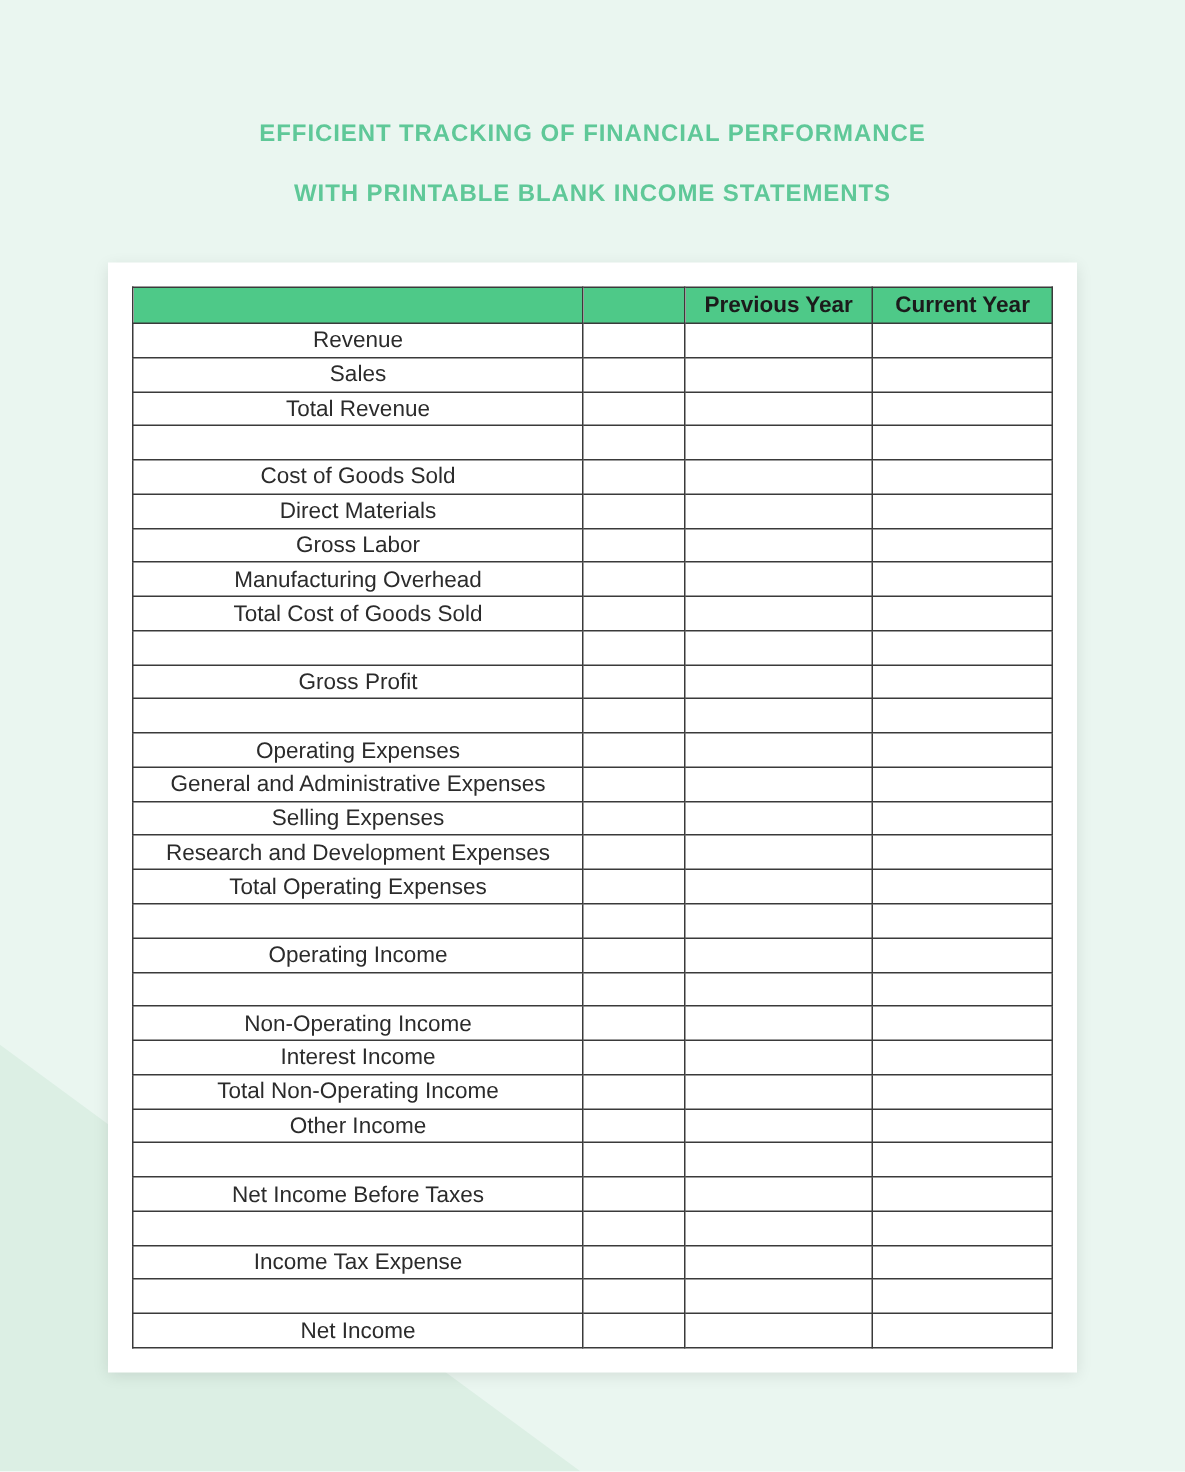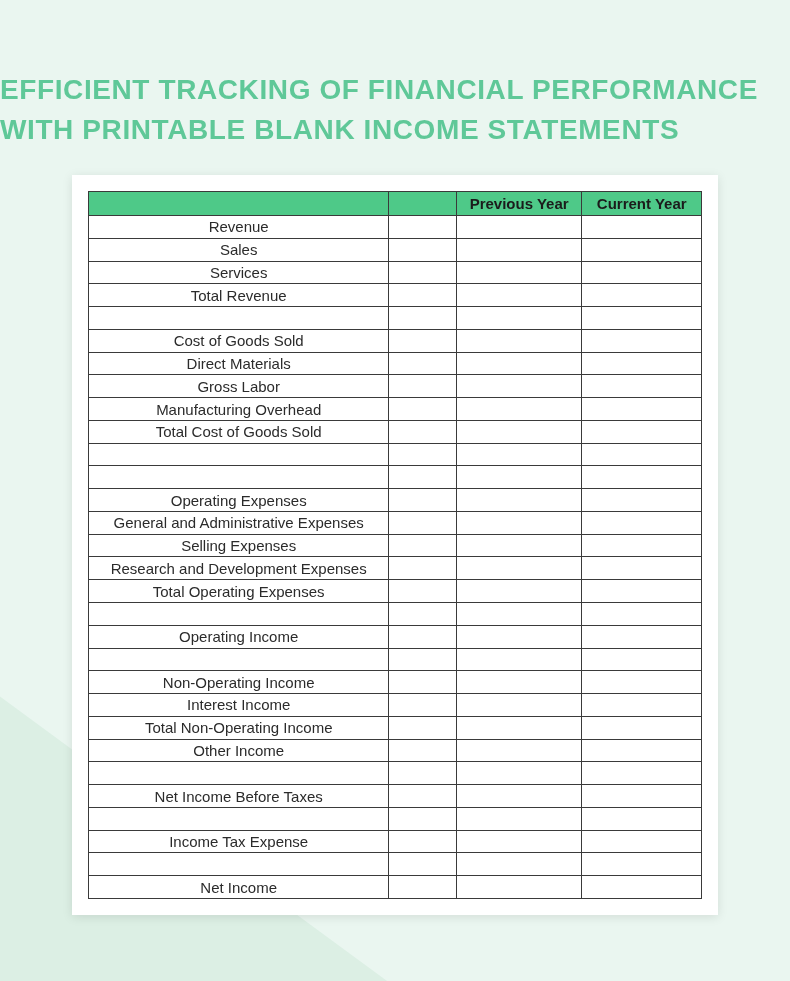--- a/index.html
+++ b/index.html
@@ -23,23 +23,23 @@
   .bg-shape{
     position:absolute;
     left:0; top:0; width:100%; height:100%;
     background: var(--bg-shape);
     clip-path: polygon(0 71%, 0 100%, 49% 100%);
     z-index:0;
   }
   .title{
     position:absolute;
     top:70px; left:0; right:0;
-    text-align:left;
+    text-align:center;
     color: var(--accent);
-    font-size:28px;
+    font-size:16px;
     font-weight:600;
     letter-spacing:0.6px;
     line-height:40px;
     z-index:1;
   }
   .card{
     position:absolute;
     left:72px; top:175px;
     width:646px; height:740px;
     background: var(--card-bg);
@@ -108,26 +108,20 @@
           <td></td>
           <td></td>
         </tr>
         <tr>
           <td>Sales</td>
           <td></td>
           <td></td>
           <td></td>
         </tr>
         <tr>
-          <td>Services</td>
-          <td></td>
-          <td></td>
-          <td></td>
-        </tr>
-        <tr>
           <td>Total Revenue</td>
           <td></td>
           <td></td>
           <td></td>
         </tr>
         <tr>
           <td></td>
           <td></td>
           <td></td>
           <td></td>
@@ -157,20 +151,26 @@
           <td></td>
         </tr>
         <tr>
           <td>Total Cost of Goods Sold</td>
           <td></td>
           <td></td>
           <td></td>
         </tr>
         <tr>
           <td></td>
+          <td></td>
+          <td></td>
+          <td></td>
+        </tr>
+        <tr>
+          <td>Gross Profit</td>
           <td></td>
           <td></td>
           <td></td>
         </tr>
         <tr>
           <td></td>
           <td></td>
           <td></td>
           <td></td>
         </tr>

